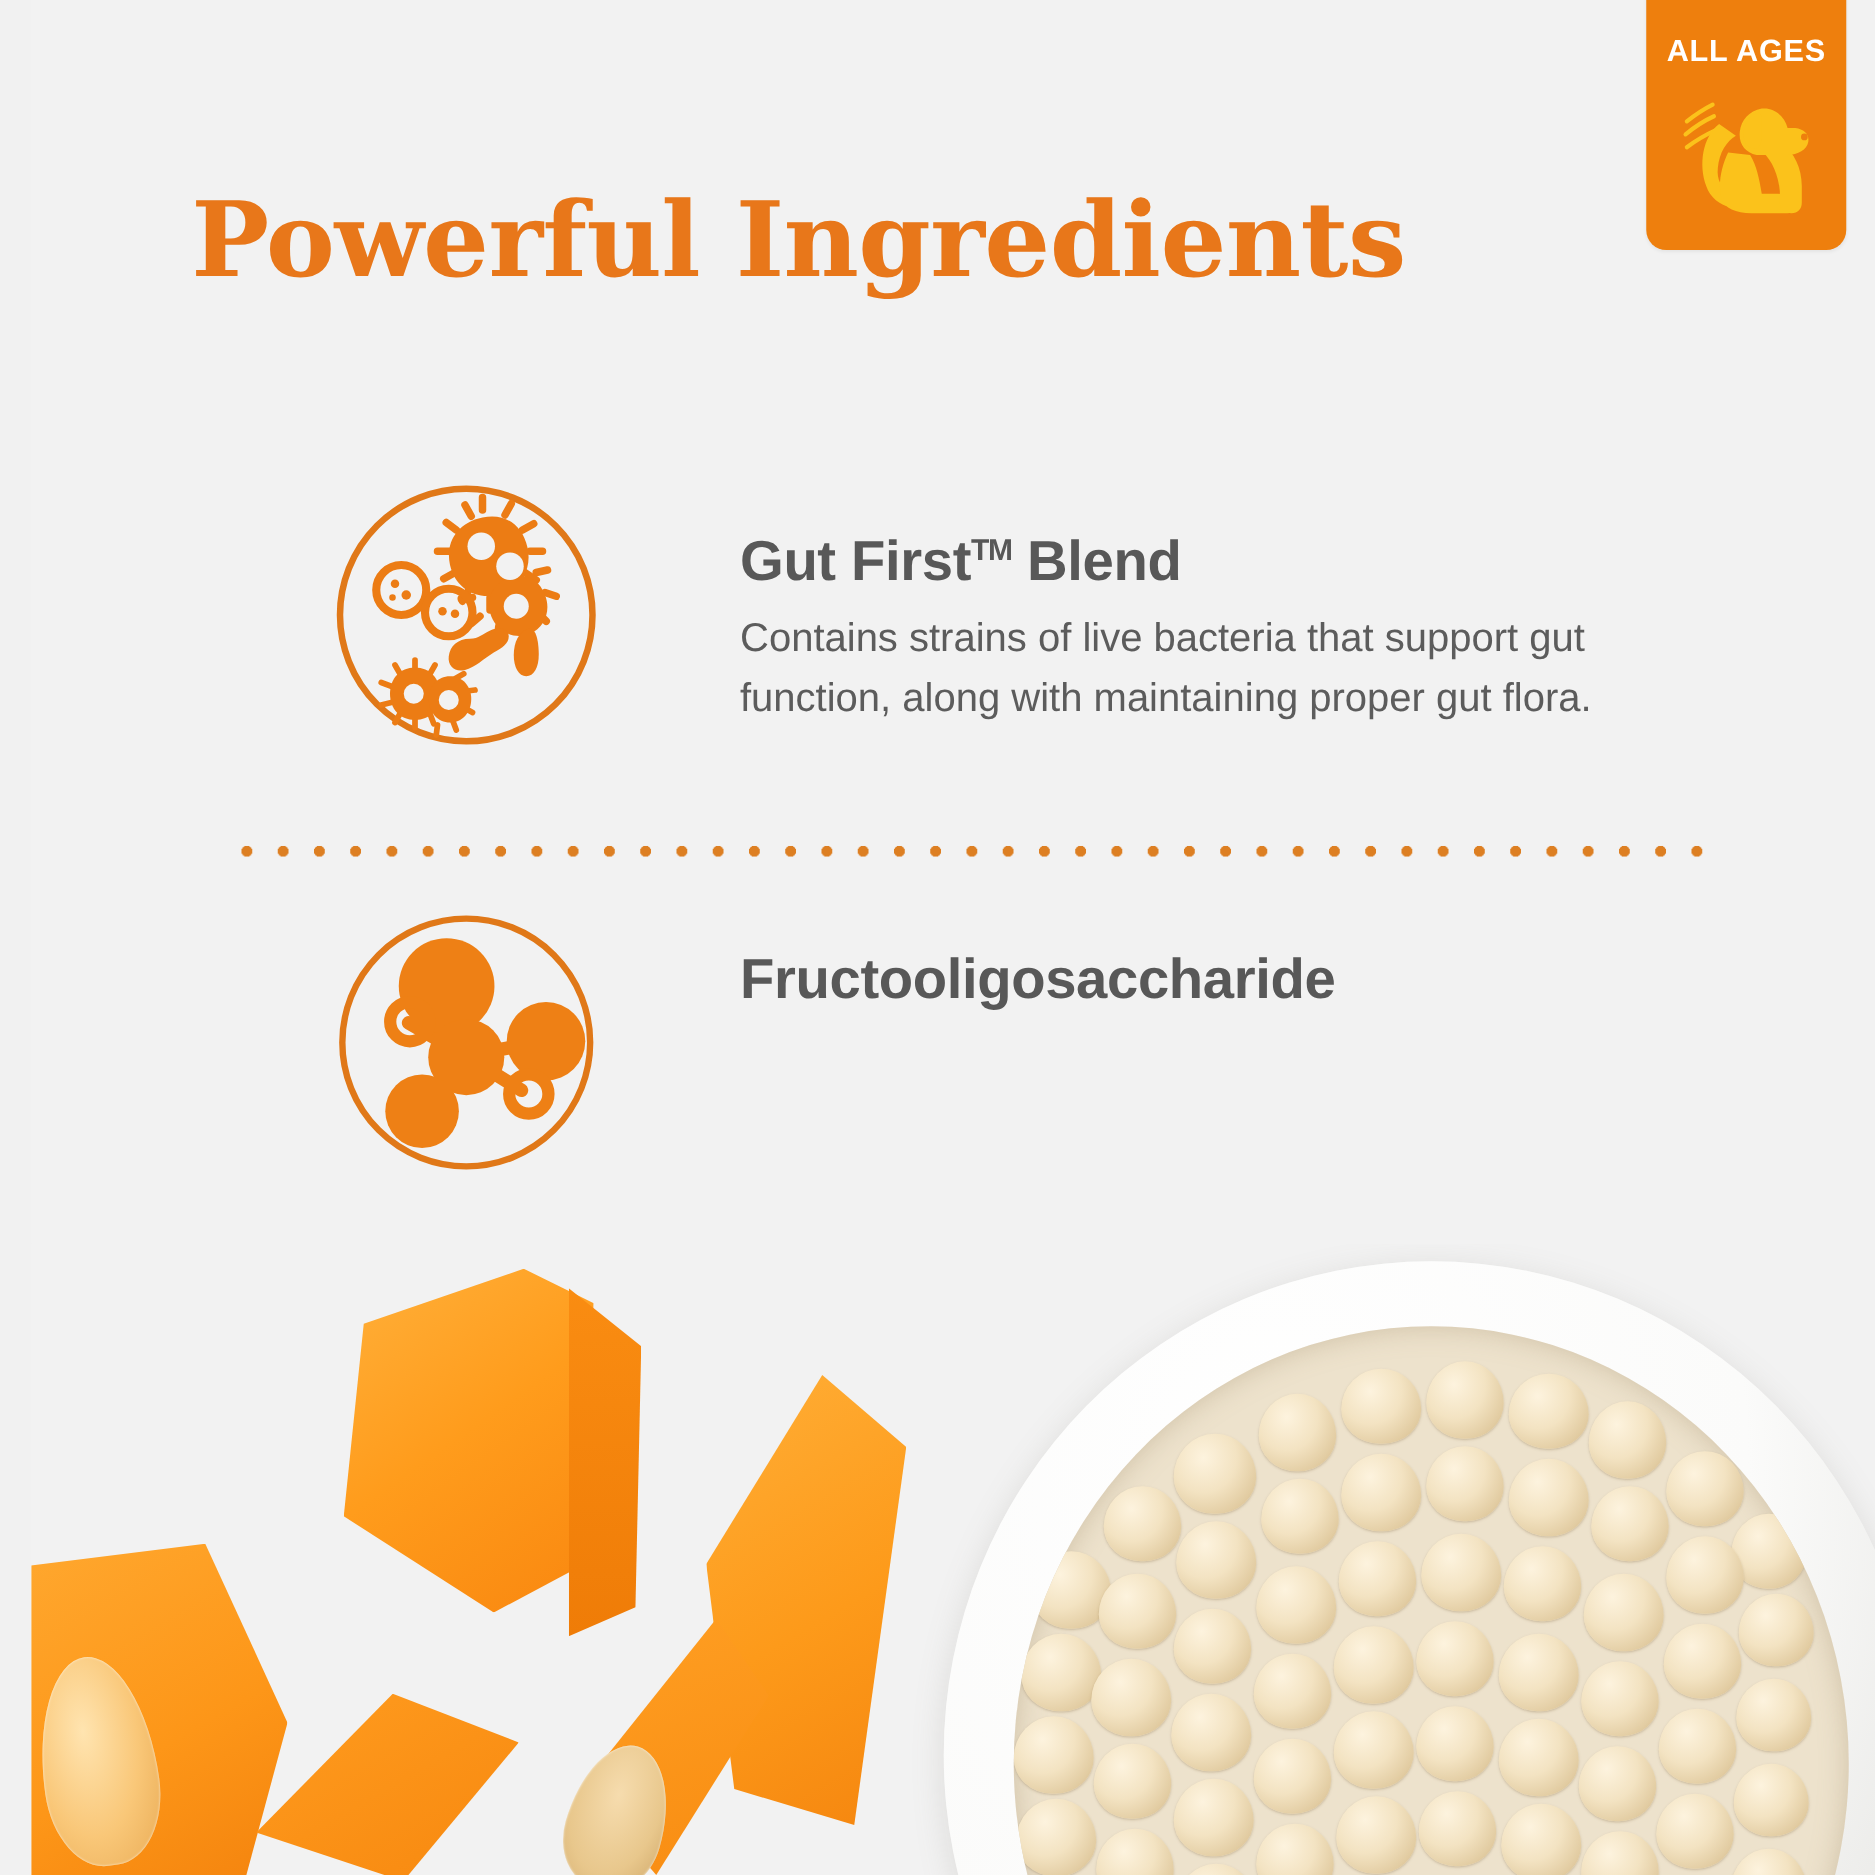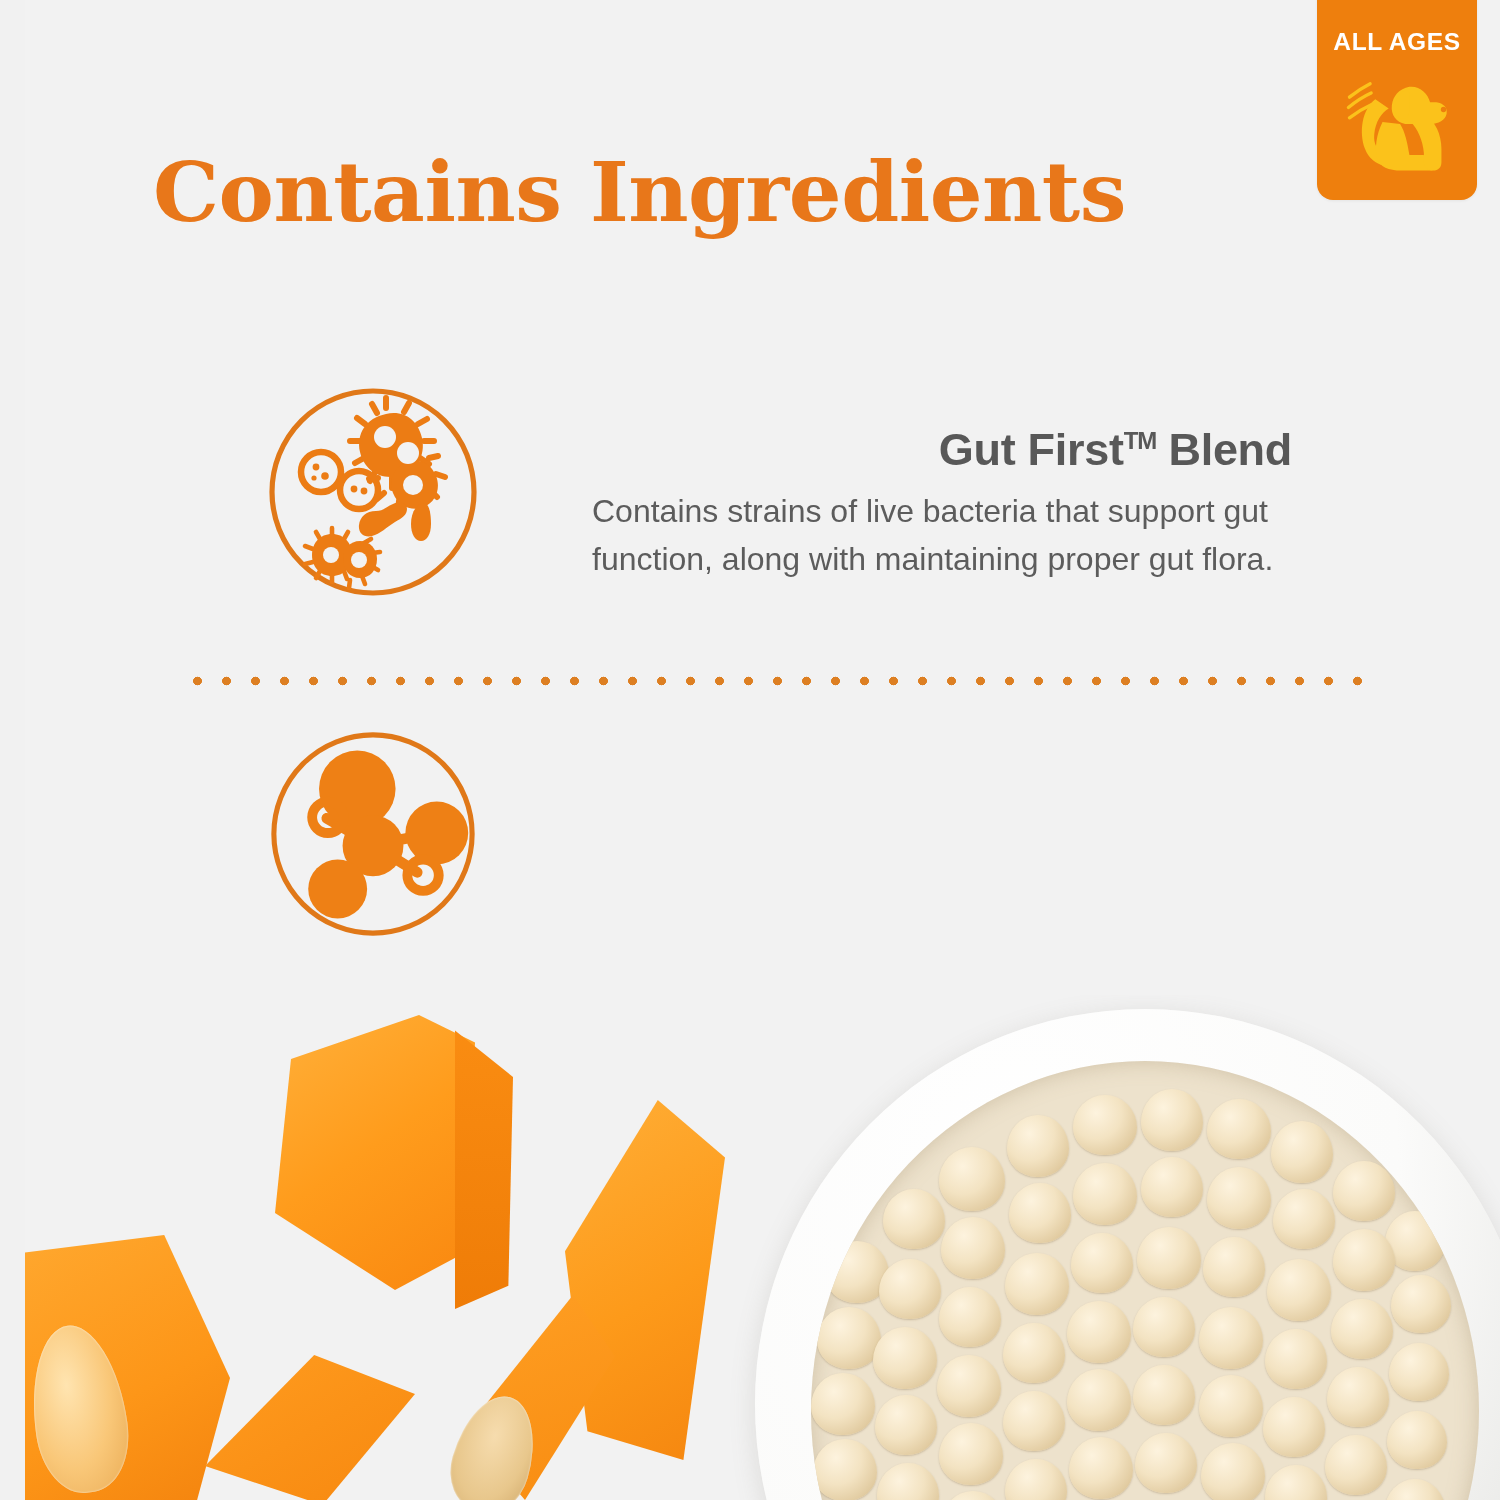--- a/index.html
+++ b/index.html
@@ -88,21 +88,20 @@
     width: 700px;
   }
   .feature-title {
     color: #585858;
     font-size: 45px;
     font-weight: bold;
     line-height: 50px;
     margin: 0 0 12px 0;
     letter-spacing: -0.3px;
     white-space: nowrap;
-    text-align: right;
   }
   .feature-title .tm {
     font-size: 24px;
     vertical-align: 16px;
     font-weight: bold;
     letter-spacing: -1px;
   }
   .feature-desc {
     color: #5c5c5c;
     font-size: 32px;
@@ -205,21 +204,21 @@
         <path d="M72 24 C62 26 56 33 55 42 C54 51 59 58 68 60 L92 60 C100 60 107 56 108 50 C109 44 105 40 98 39 L92 39 C90 31 83 24 74 24 Z"></path>
 
         <path d="M70 27 C62 29 58 36 58 44 C58 50 61 54 65 55 C69 56 72 52 72 46 L72 30 Z"></path>
 
         <circle cx="105" cy="46" r="2.6" fill="#ee7f0d"></circle>
       </g>
     </svg>
   </div>
 
   <h1 id="headline">
-    <span class="l1">Contains Ingredients</span>
+    <span class="l1">Powerful Ingredients</span>
   </h1>
 
   <div class="feature" id="feature-0">
     <svg class="feature-icon" viewBox="0 0 210 212">
       <circle cx="105" cy="106" r="101" fill="none" stroke="#e07818" stroke-width="5.2"></circle>
       <g fill="#ec7c14">
 
         <g stroke="#ec7c14" stroke-width="6" stroke-linecap="round">
           <path d="M118 22 L118 12 M136 26 L141 17 M150 38 L159 33 M156 55 L166 55 M152 72 L161 78 M141 86 L146 95 M124 92 L124 102 M107 86 L102 95 M96 72 L87 77 M92 55 L82 55 M97 38 L89 32 M109 27 L104 18"></path>
           <path d="M161 72 L170 70 M168 88 L177 91 M162 104 L169 111 M148 113 L151 122 M131 115 L130 125 M116 107 L109 113 M110 92 L101 93"></path>
@@ -273,20 +272,21 @@
       <g fill="#ee8015">
         <circle cx="89" cy="62" r="39"></circle>
         <circle cx="105" cy="120" r="31"></circle>
         <circle cx="170" cy="107" r="32"></circle>
         <circle cx="69" cy="164" r="30"></circle>
         <circle cx="59" cy="91" r="16" fill="none" stroke="#ee8015" stroke-width="10"></circle>
         <circle cx="156" cy="150" r="16" fill="none" stroke="#ee8015" stroke-width="10"></circle>
       </g>
     </svg>
     <div class="feature-text">
+      <div class="feature-title"><span>Fructooligosaccharide</span></div>
     </div>
   </div>
 
   <div id="photo-band">
 
     <div id="photo-pumpkin">
 
       <div class="pk" style="left:250px; top:20px; width:200px; height:275px; clip-path:polygon(8% 16%,72% 0%,100% 10%,96% 86%,60% 100%,0% 72%); background:linear-gradient(145deg,#ffb03a 0%,#ff9c1c 48%,#f9870f 100%);"></div>
       <div class="pk" style="left:430px; top:24px; width:58px; height:290px; clip-path:polygon(0% 4%,100% 20%,92% 92%,0% 100%); background:linear-gradient(180deg,#fa8d12 0%,#ef7c07 100%);"></div>
 

